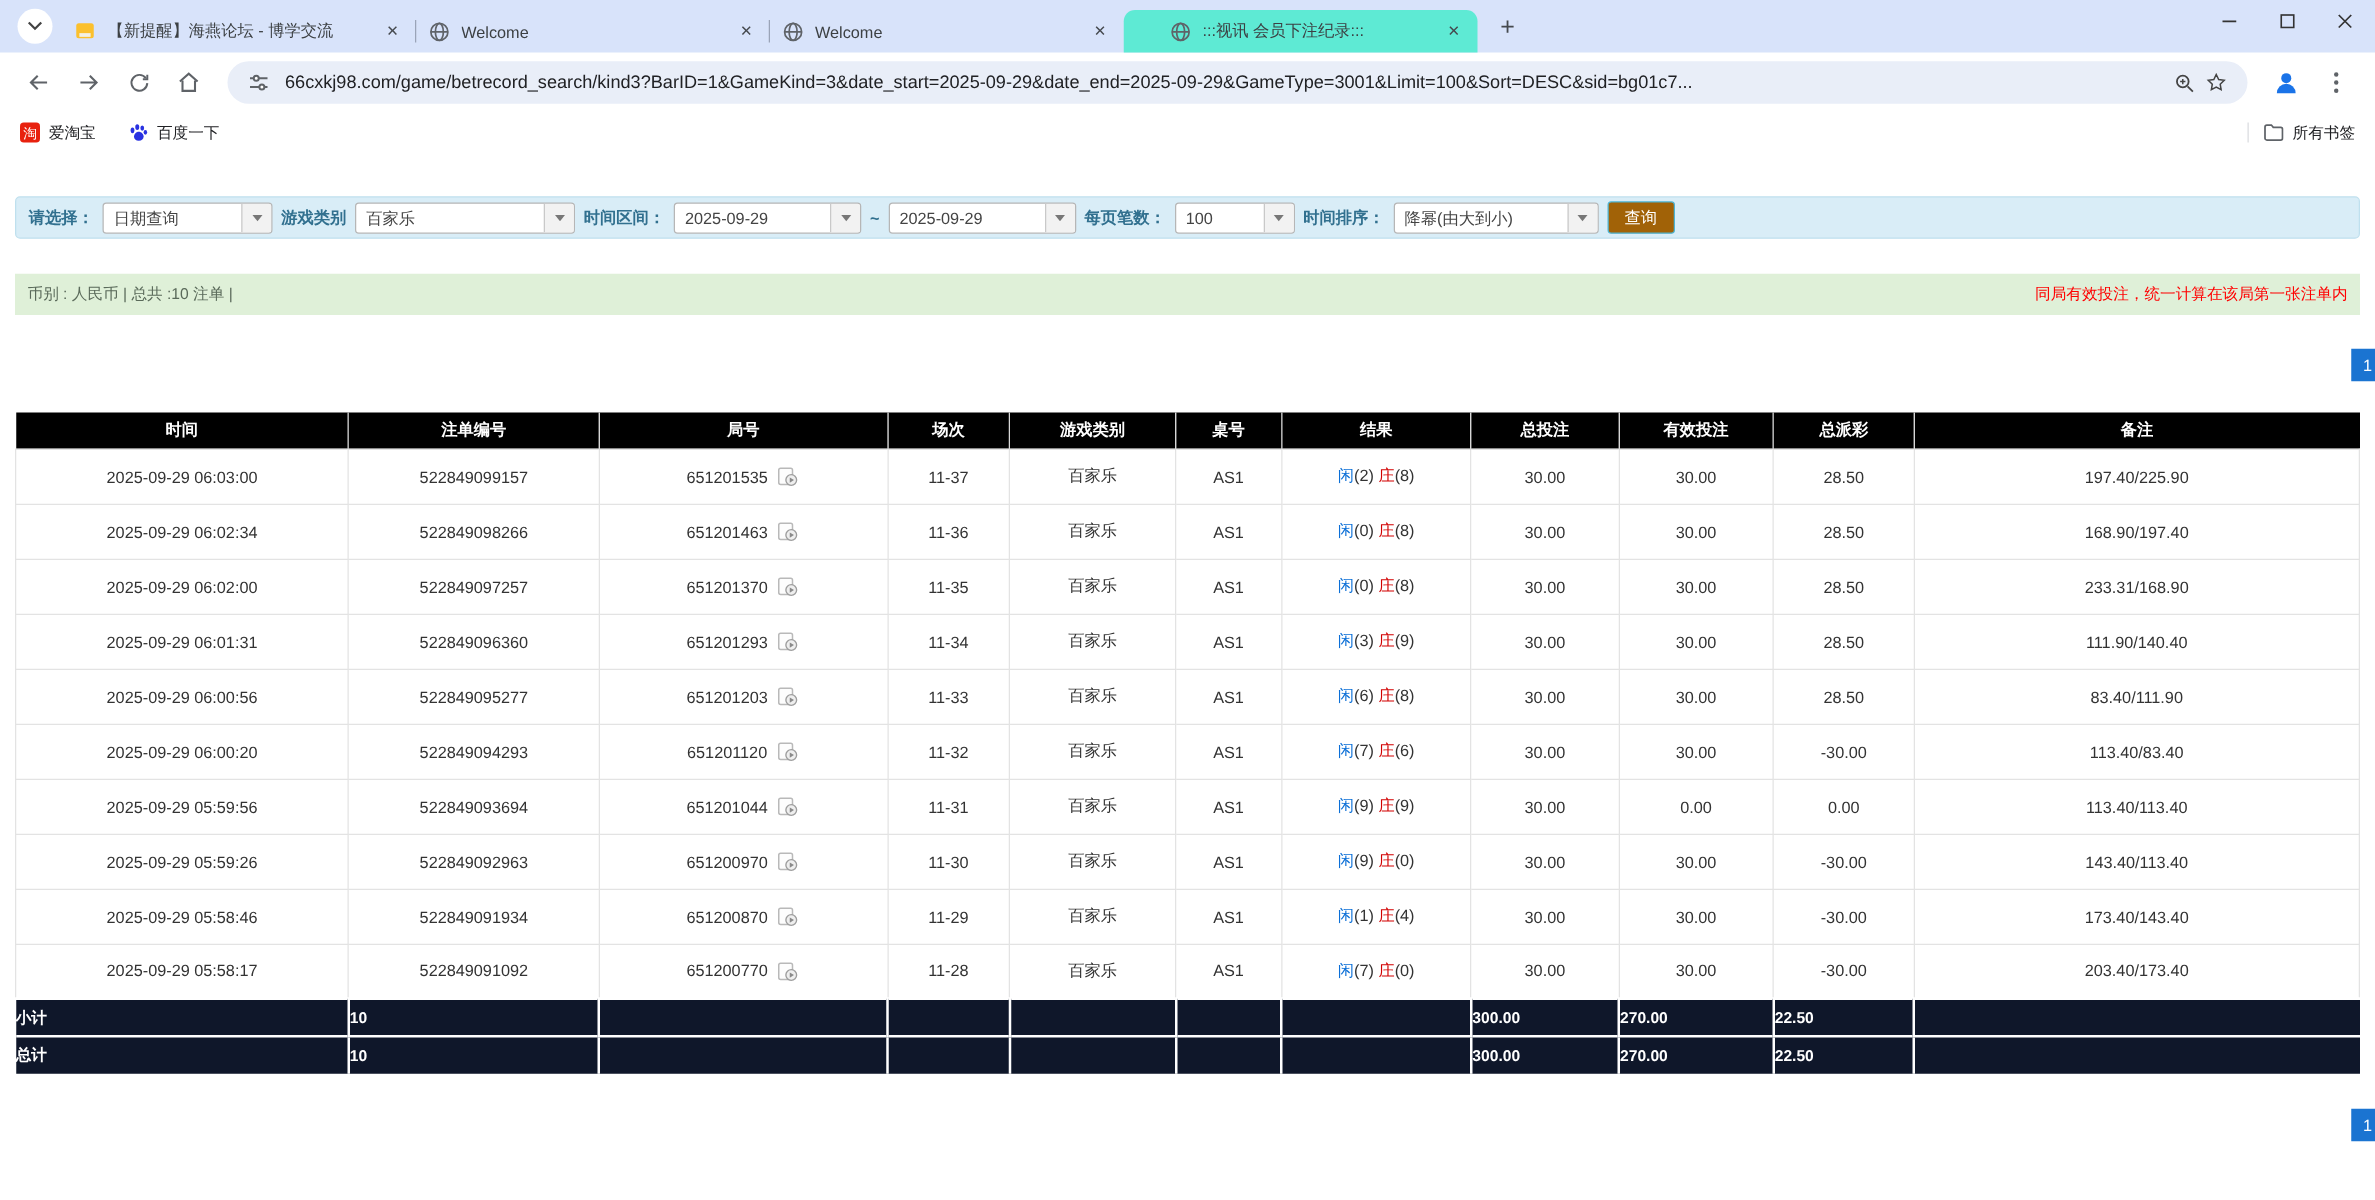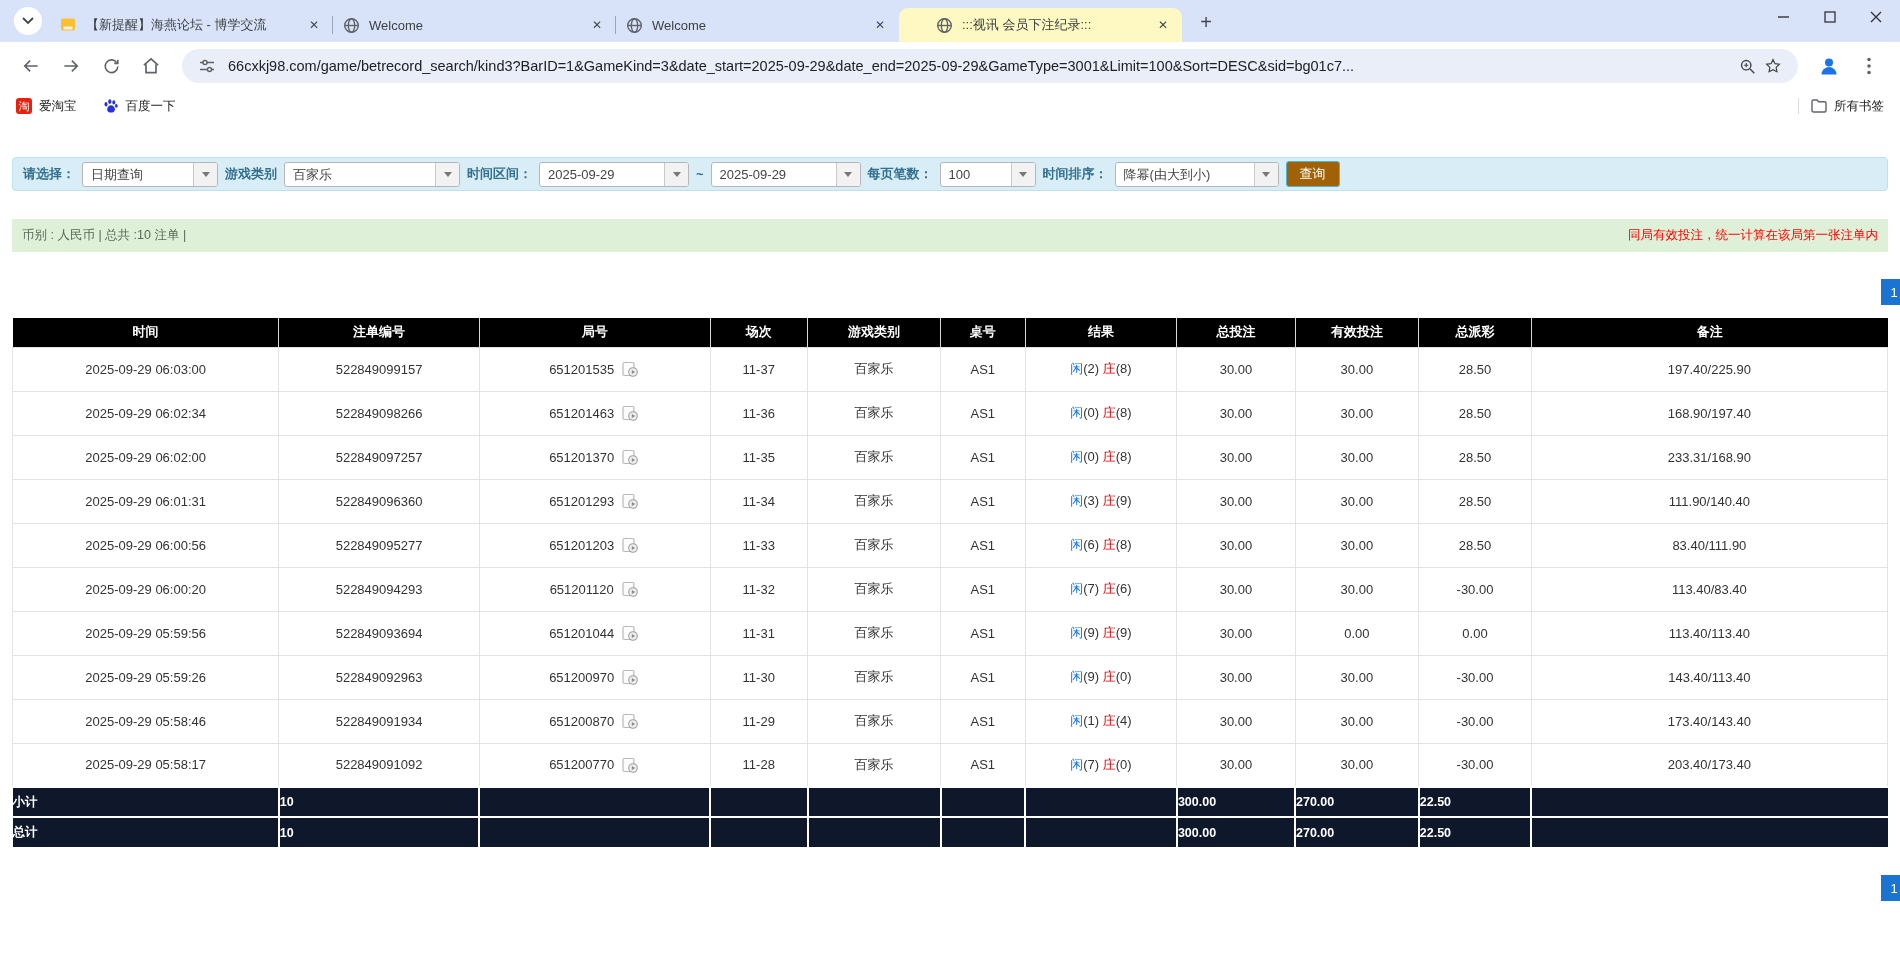--- a/index.html
+++ b/index.html
@@ -6,21 +6,21 @@
   html,body { width:1900px; height:960px; overflow:hidden; }
   body { font-family: "Liberation Sans", sans-serif; background:#fff; }
   .screen { width:1900px; height:960px; position:relative; overflow:hidden; background:#fff; }
 
   
   .tabstrip { height:42px; background:#d8e3fa; display:flex; align-items:flex-end; position:relative; }
   .tab-search { width:28px; height:28px; border-radius:50%; background:#fff; display:flex; align-items:center; justify-content:center; margin:0 8px 7px 14px; color:#444; cursor:pointer; }
   .tabs { display:flex; align-items:flex-end; height:42px; }
   .tab { width:283px; height:34px; display:flex; align-items:center; padding:0 10px; border-radius:9px 9px 0 0; color:#3c4043; font-size:13px; position:relative; }
   .tab:not(.active):not(:first-child)::before { content:""; position:absolute; left:-1px; top:8px; bottom:8px; width:1px; background:#9aa4b8; }
-  .tab.active { background:#fef9c3;padding-left:37px; }
+  .tab.active { background:#5eead4;padding-left:37px; }
   .tab .favicon { width:17px; height:17px; margin-right:9px; flex:0 0 auto; display:inline-flex; }
   .tab .tab-title { flex:1; white-space:nowrap; overflow:hidden; text-overflow:clip; -webkit-mask-image:linear-gradient(90deg,#000 85%,transparent); mask-image:linear-gradient(90deg,#000 85%,transparent); }
   .tab .tab-close { width:18px; height:18px; display:flex; align-items:center; justify-content:center; border-radius:50%; font-size:12px; color:#45494e; margin-left:8px; }
   .newtab-btn { width:28px; height:28px; margin:0 0 6px 10px; display:flex; align-items:center; justify-content:center; font-size:20px; color:#45494e; border-radius:50%; }
   .win-controls { position:absolute; right:18px; top:10px; display:flex; gap:34px; align-items:center; color:#333; }
   .win-controls svg { display:block; }
 
   
   .navbar { height:48px; background:#fff; display:flex; align-items:center; padding:0 14px; gap:6px; }
   .nav-icon { width:34px; height:34px; display:flex; align-items:center; justify-content:center; border-radius:50%; flex:0 0 auto; }
@@ -51,21 +51,21 @@
 
   .summarybar { margin-top:28px; height:33px; background:#dff0d8; display:flex; align-items:center; justify-content:space-between; padding:0 10px; font-size:12.5px; }
   .summary-left { color:#5a6a5a; }
   .summary-right { color:#ff0000; }
 
   .pager { height:26px; display:flex; justify-content:flex-end; }
   .pager.top { margin-top:27px; }
   .pager.bottom { margin-top:28px; }
   .page-box { width:26px; height:26px; background:#1b74d1; color:#fff; font-size:13px; display:flex; align-items:center; justify-content:center; margin-right:-19px; }
 
-  table.bets { width:100%; border-collapse:collapse; table-layout:fixed; margin-top:13px;padding-left:44px; }
+  table.bets { width:100%; border-collapse:collapse; table-layout:fixed; margin-top:25px;padding-left:44px; }
   table.bets thead th { background:#000; color:#fff; font-size:13px; font-weight:bold; height:29px; border-right:1px solid #d7d7d7; text-align:center; }
   table.bets thead th:last-child { border-right:none;text-align:center; }
   table.bets tbody td { height:44px; border:1px solid #e3e3e3; text-align:center; font-size:13px; color:#333; background:#fff; }
   .round-cell { display:inline-flex; align-items:center; gap:6px; }
   .blue-link { color:#0b6fd7; }
   .neg { color:#e60000; }
   .res-p { color:#0b6fd7; }
   .res-b { color:#d20000; }
   table.bets tfoot td { height:30px; background:#0f172a; color:#fff; font-weight:bold; font-size:12.5px; text-align:left; border-left:2px solid #fff; }
   table.bets tfoot td:first-child { border-left:none; }

